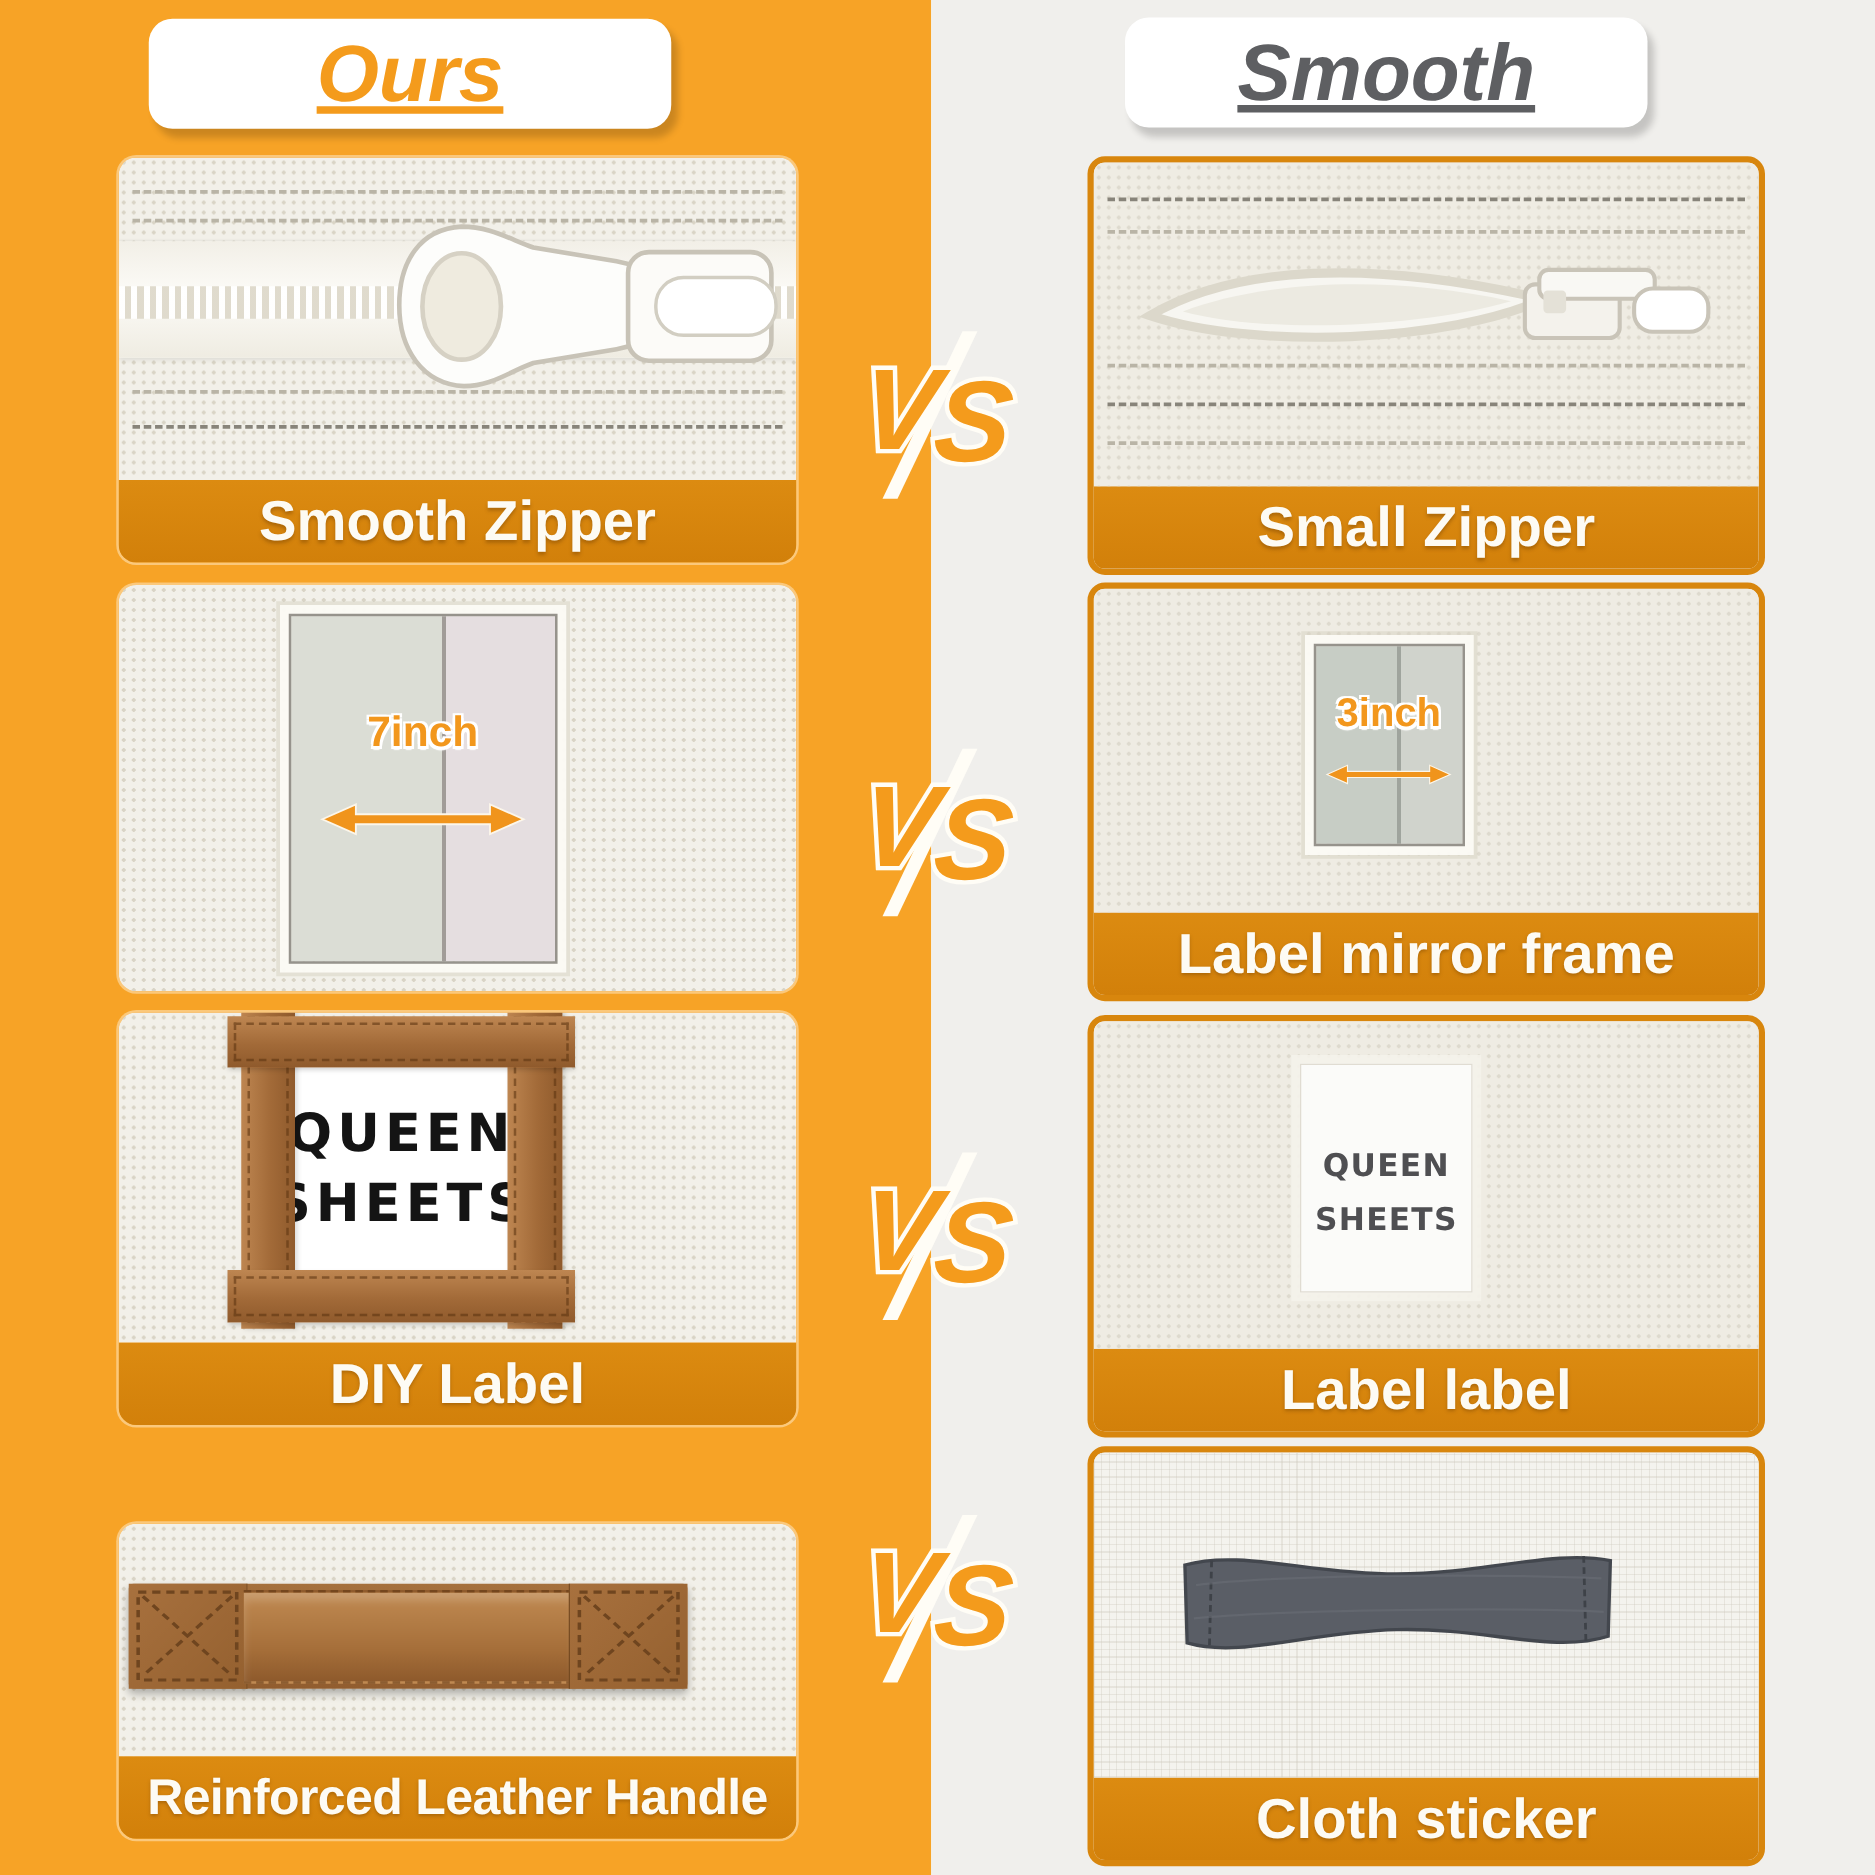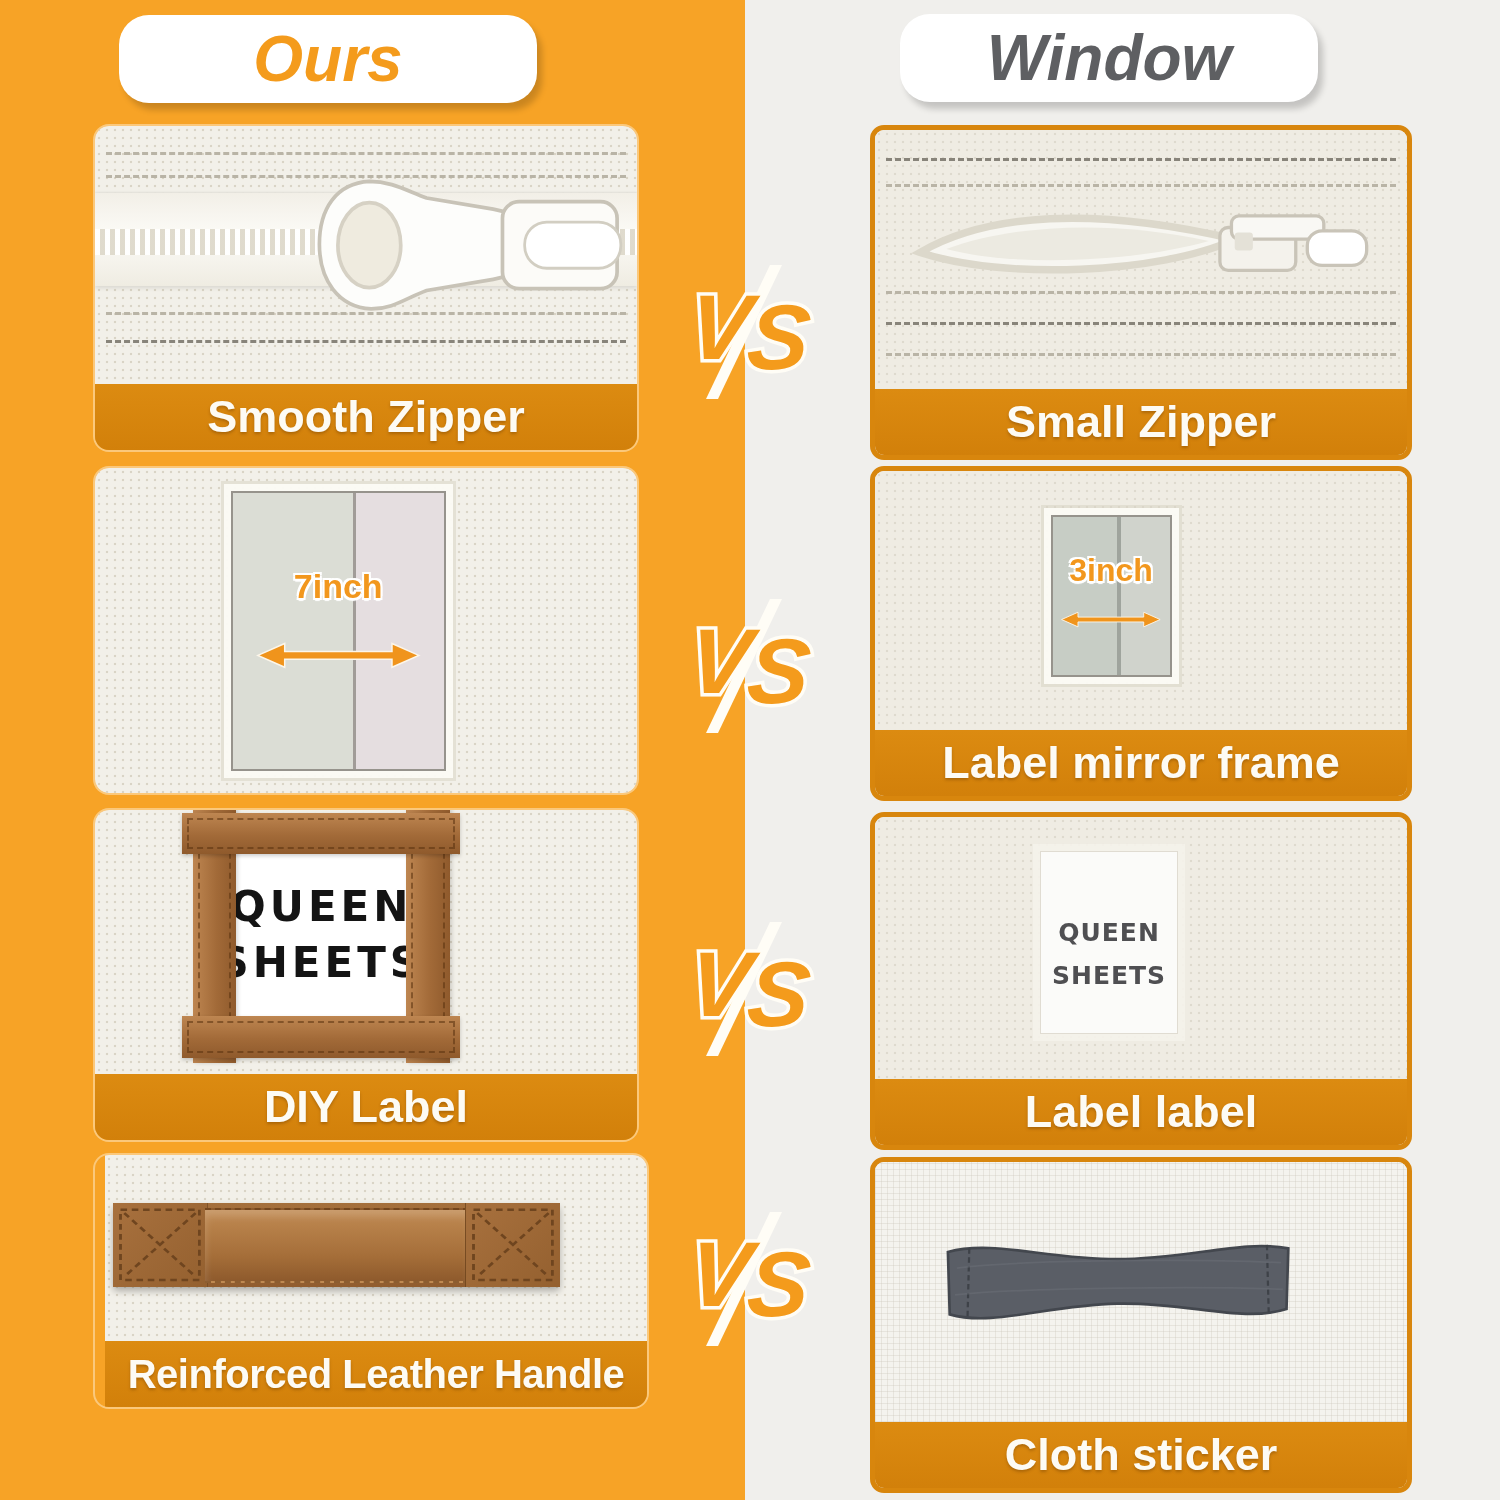--- a/index.html
+++ b/index.html
@@ -6,24 +6,25 @@
   .canvas{
     position:relative;width:1500px;height:1500px;overflow:hidden;
     font-family:"Liberation Sans",sans-serif;
   }
   
   .bg-left{position:absolute;left:0;top:0;width:745px;height:1500px;background:#F7A326;}
   .bg-right{position:absolute;left:745px;top:0;width:755px;height:1500px;background:#F0EFEC;}
 
   
   .header{
-    position:absolute;height:88px;background:#FFFFFF;border-radius:30px;
+    position:absolute;height:88px;background:#FFFFFF;border-radius:19px;
     display:flex;align-items:center;justify-content:center;
     font-weight:bold;font-style:italic;font-size:64px;
     box-shadow:5px 7px 6px rgba(0,0,0,0.18);
+    text-decoration:underline;
   }
   .header-ours{left:119px;top:15px;width:418px;color:#F49B1C;}
   .header-other{left:900px;top:14px;width:418px;color:#5E5F62;}
 
   
   .card{
     position:absolute;width:542px;border-radius:14px;overflow:hidden;
     display:flex;flex-direction:column;
   }
   .card.left{left:95px;box-shadow:0 0 0 2px rgba(255,246,228,0.45);}
@@ -117,21 +118,21 @@
 
 <div class="canvas">
 
   <div class="bg-left"></div>
   <div class="bg-right"></div>
 
   <div class="header header-ours">
     <span>Ours</span>
   </div>
   <div class="header header-other">
-    <span>Window</span>
+    <span>Smooth</span>
   </div>
 
   <div class="card left" style="top:126px;height:324px;">
     <div class="photo fab-l">
       <div class="stitchrow" style="top:10%;"></div>
       <div class="stitchrow" style="top:19%;"></div>
       <div class="zip-tape"></div>
       <div class="zip-teeth"></div>
       <div class="stitchrow" style="top:72%;"></div>
       <div class="stitchrow dark" style="top:83%;"></div>
@@ -216,21 +217,21 @@
   <div class="card right" style="top:812px;height:328px;">
     <div class="photo fab-r">
       <div class="small-label">
         <span>QUEEN</span>
         <span>SHEETS</span>
       </div>
     </div>
     <div class="caption">Label label</div>
   </div>
 
-  <div class="card left" style="top:1155px;height:252px;padding-left:10px;">
+  <div class="card left" style="top:1219px;height:252px;">
     <div class="photo fab-l">
       <div class="handle-base">
         <div class="pad l">
           <svg viewBox="0 0 100 100" preserveAspectRatio="none">
             <rect x="8" y="8" width="84" height="84" fill="none" stroke="#6F451F" stroke-width="3" stroke-dasharray="7 5"></rect>
             <path d="M12 12 L88 88 M88 12 L12 88" stroke="#6F451F" stroke-width="3" stroke-dasharray="7 5" fill="none"></path>
           </svg>
         </div>
         <div class="mid-strap"></div>
         <div class="pad r">

